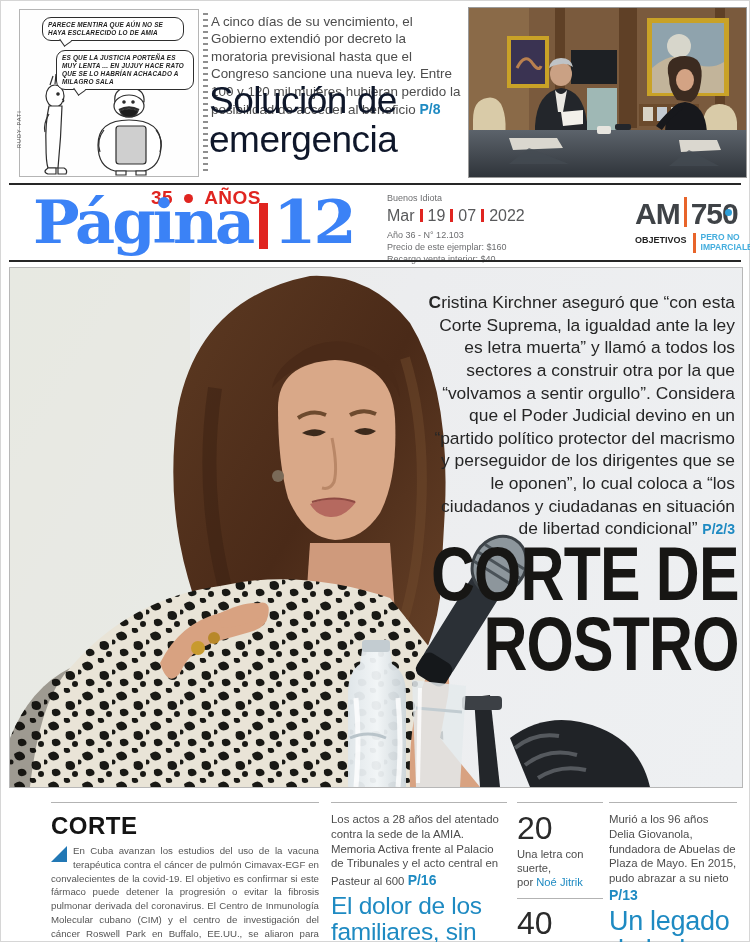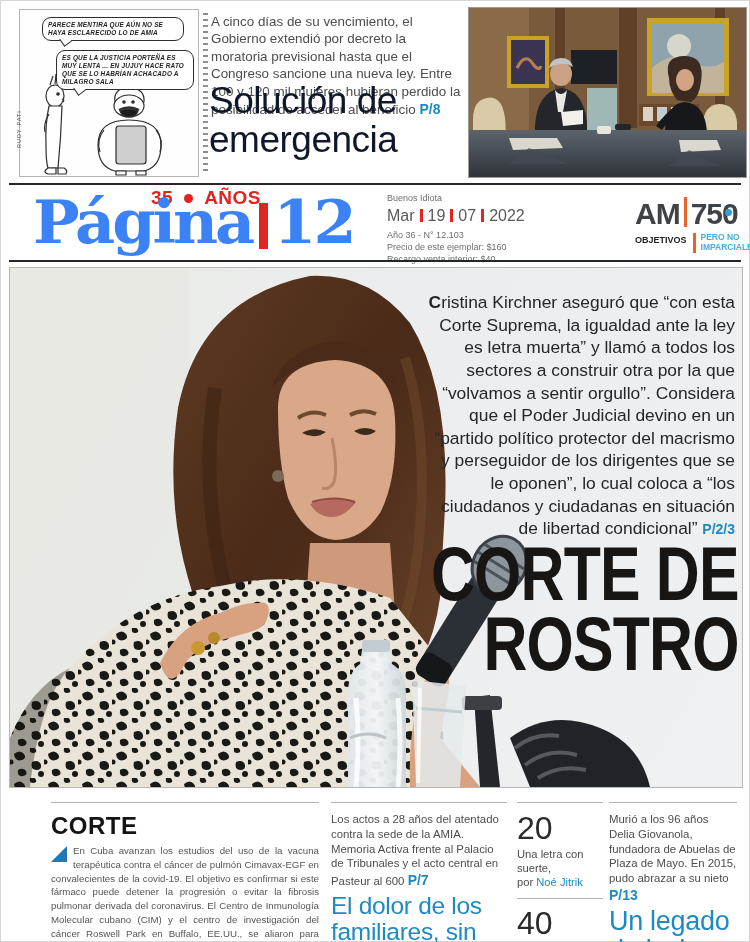--- a/index.html
+++ b/index.html
@@ -300,21 +300,21 @@
     <div>CORTE DE</div>
     <div>ROSTRO</div>
   </div>
 
   <div class="bcol col-vacuna">
     <div class="vacuna-title">CORTE</div>
     <div class="vacuna-body"><span class="tri"></span><span>En Cuba avanzan los estudios del uso de la vacuna terapéutica contra el cáncer de pulmón Cimavax-EGF en convalecientes de la covid-19. El objetivo es confirmar si este fármaco puede detener la progresión o evitar la fibrosis pulmonar derivada del coronavirus. El Centro de Inmunología Molecular cubano (CIM) y el centro de investigación del cáncer Roswell Park en Buffalo, EE.UU., se aliaron para facilitar el acceso a equipamiento y a los reactivos para propiciar el desarrollo del medicamento. El proceso de investigación se ha dificultado en distintas ocasiones por las relaciones políticas entre ambos países, informó </span></div>
   </div>
 
   <div class="bcol col-amia">
-    <div class="b-intro"><span>Los actos a 28 años del atentado contra la sede de la AMIA. Memoria Activa frente al Palacio de Tribunales y el acto central en Pasteur al 600 </span><span class="page-ref">P/7</span></div>
+    <div class="b-intro"><span>Los actos a 28 años del atentado contra la sede de la AMIA. Memoria Activa frente al Palacio de Tribunales y el acto central en Pasteur al 600 </span><span class="page-ref">P/16</span></div>
     <div class="b-headline">El dolor de los familiares, sin respuesta</div>
   </div>
 
   <div class="bcol col-nums">
     <div class="num-item">
       <div class="num">20</div>
       <div class="txt"><span>Una letra con suerte,</span><br><span>por </span><span class="author">Noé Jitrik</span></div>
     </div>
     <div class="num-sep"></div>
     <div class="num-item">

